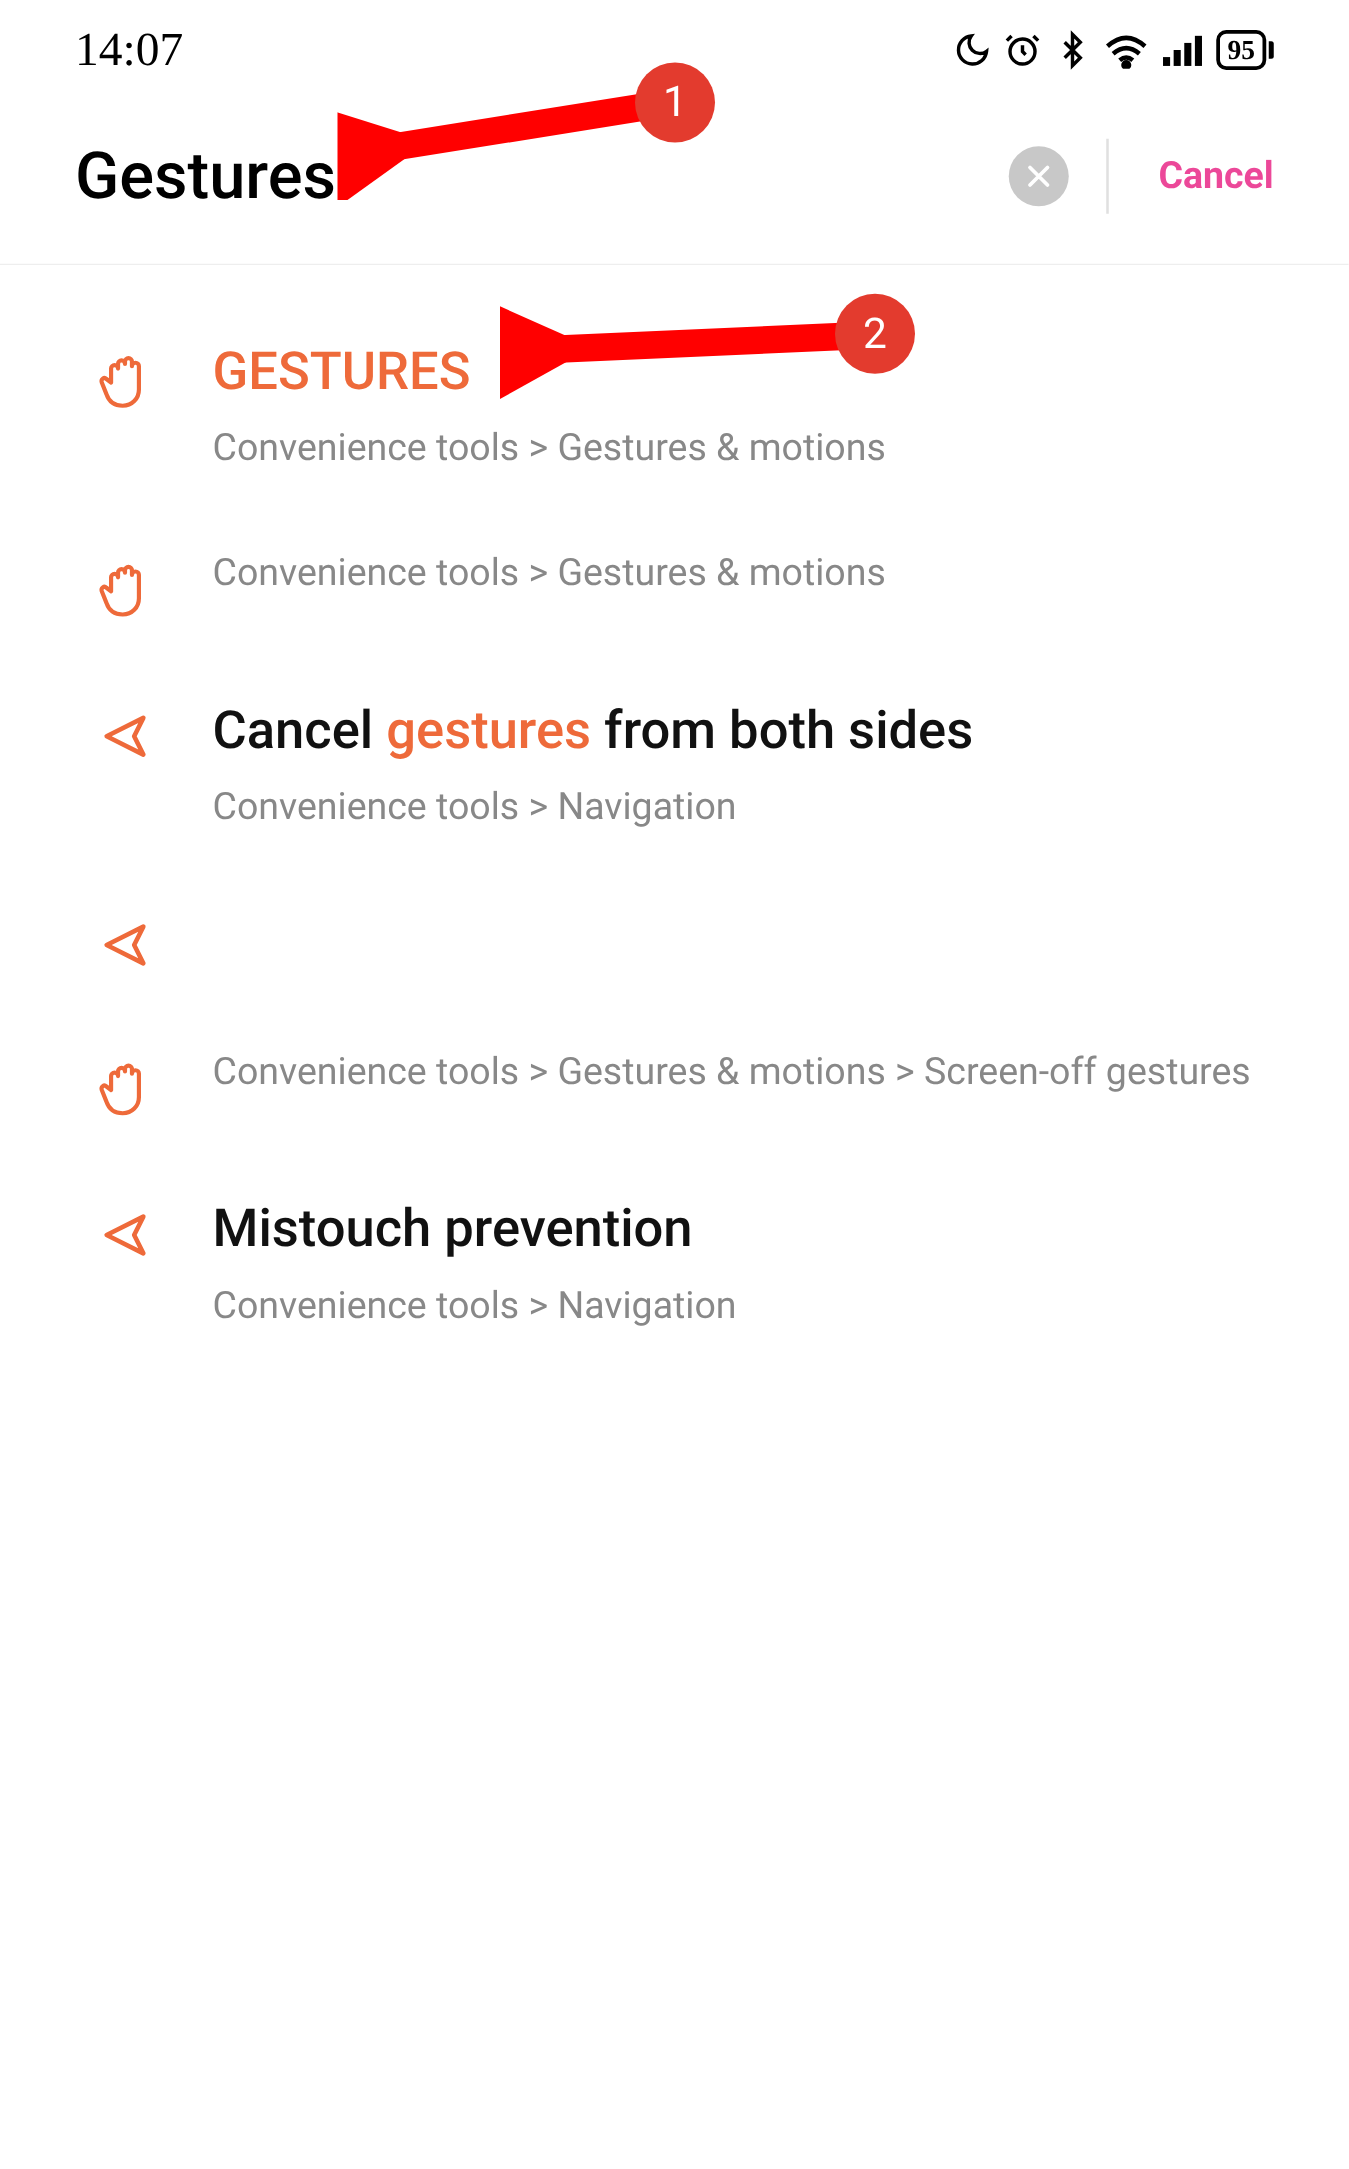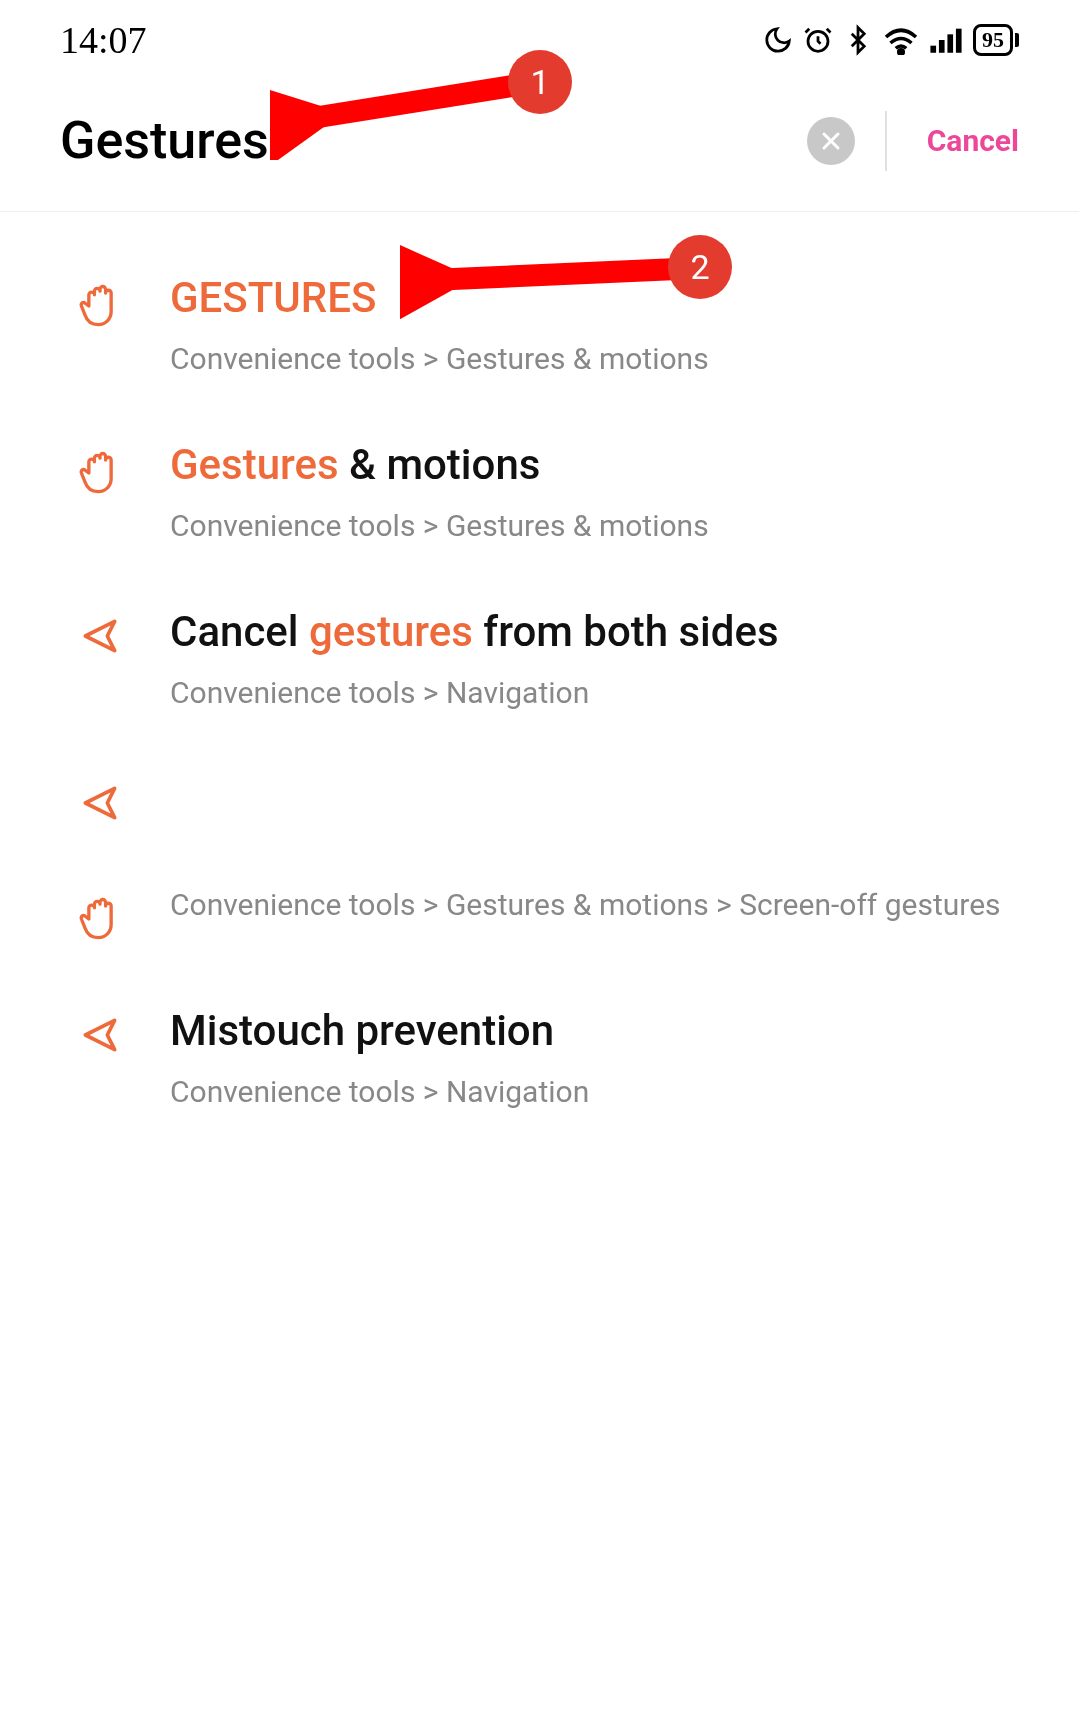--- a/index.html
+++ b/index.html
@@ -196,21 +196,20 @@
         <div class="result-path">Convenience tools &gt; Gestures &amp; motions</div>
       </div>
     </div>
     <div class="result-item">
       <div class="result-icon">
         <svg width="46" height="52" viewBox="0 0 24 28" fill="none" stroke="#ee6a3a" stroke-width="1.8" stroke-linejoin="round">
           <path d="M6 14V8a1.5 1.5 0 0 1 3 0V6a1.5 1.5 0 0 1 3 0V5a1.5 1.5 0 0 1 3 0v2a1.5 1.5 0 0 1 3 0v10c0 4-3 7-7 7s-6-2-7-5l-2-5c-.5-1.5 1-2.5 2-1.5L6 14z"></path>
         </svg>
       </div>
       <div class="result-text">
-        <div class="result-title"><span class="hl">Gestures</span><span> &amp; motions</span></div>
         <div class="result-path">Convenience tools &gt; Gestures &amp; motions</div>
       </div>
     </div>
     <div class="result-item">
       <div class="result-icon">
         <svg width="46" height="44" viewBox="0 0 24 24" fill="none" stroke="#ee6a3a" stroke-width="2" stroke-linejoin="round">
           <path d="M20 4 L4 12 L20 20 L16 12 Z"></path>
         </svg>
       </div>
       <div class="result-text">

